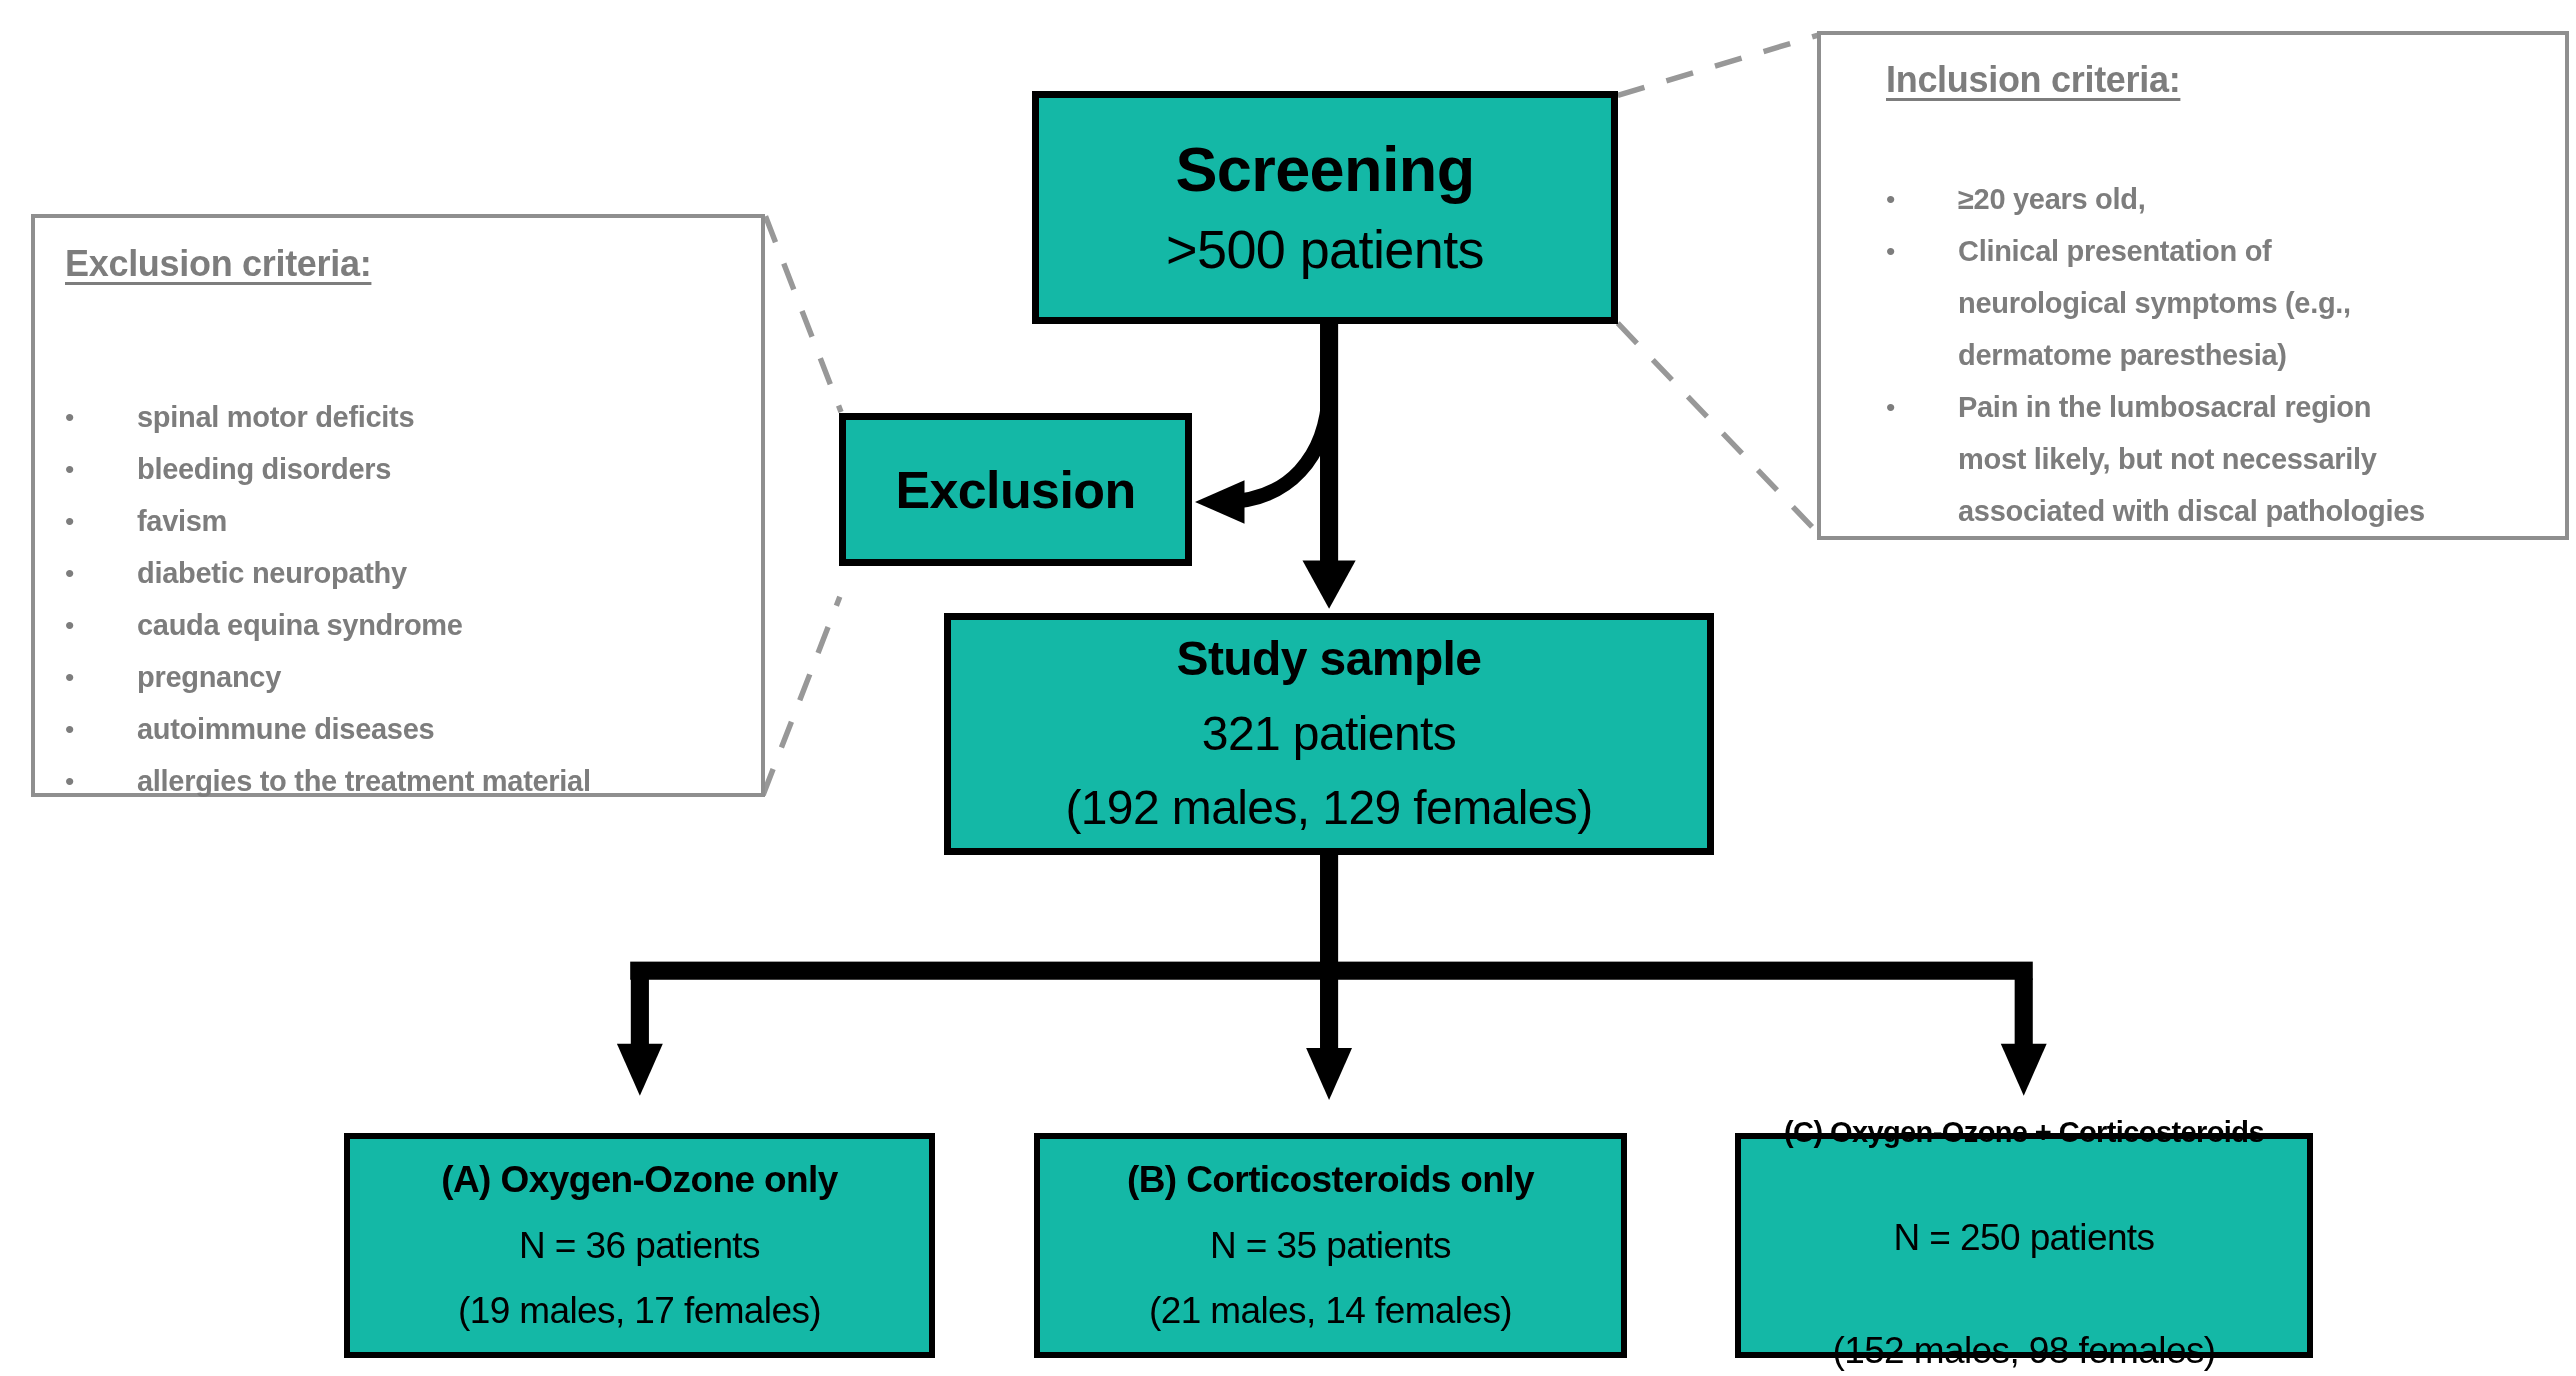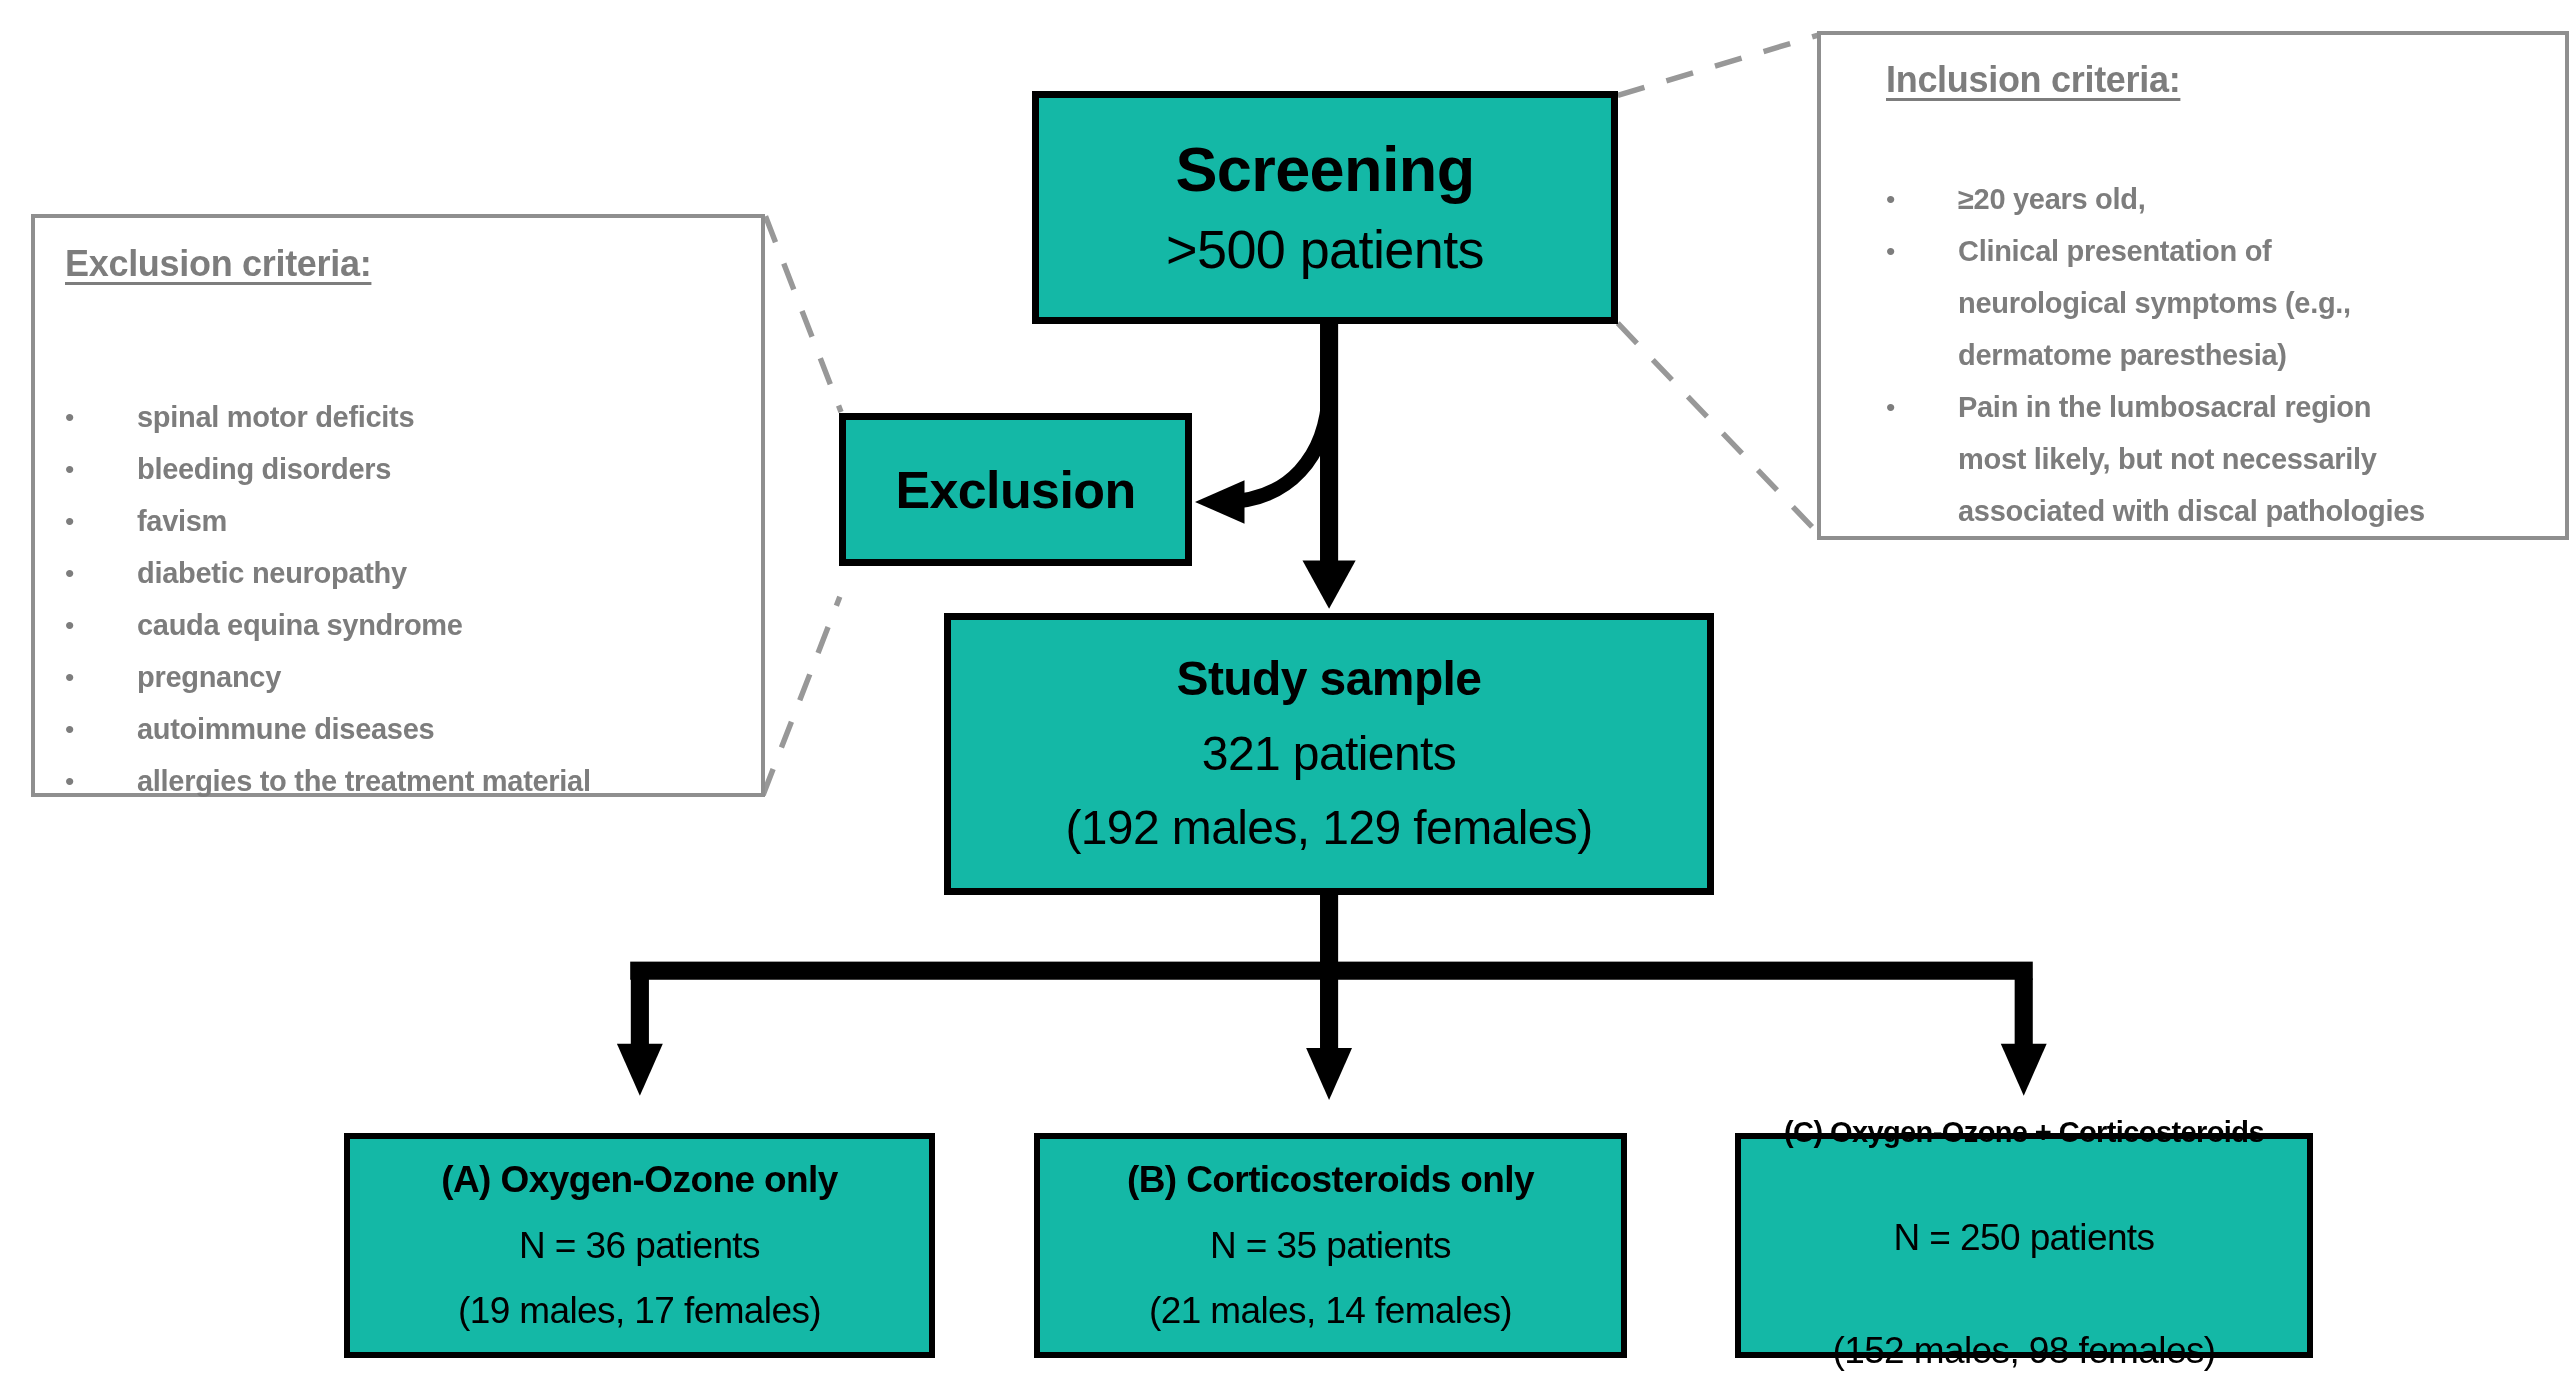--- a/index.html
+++ b/index.html
@@ -10,21 +10,21 @@
 
   
   .box{position:absolute;box-sizing:border-box;background:#14b8a6;border:7.9px solid #000;
        display:flex;flex-direction:column;justify-content:center;align-items:center;
        text-align:center;z-index:2;color:#000;letter-spacing:-0.6px;}
   .box.screening{left:1032px;top:91px;width:586px;height:233px;}
   .screening .t1{font-size:63px;font-weight:bold;line-height:1.35;}
   .screening .t2{font-size:54px;line-height:1.4;}
   .box.exclusion{left:839px;top:413px;width:353px;height:153px;}
   .exclusion .t1{font-size:52px;font-weight:bold;}
-  .box.study{left:944px;top:613px;width:770px;height:282px;}
+  .box.study{left:944px;top:613px;width:770px;height:242px;}
   .study div{font-size:48px;line-height:1.55;}
   .study .t1{font-weight:bold;}
   .box.group{top:1133px;height:225px;border-width:6.6px;}
   .group div{font-size:37px;line-height:1.78;}
   .group .t1{font-weight:bold;}
   .box.group-a{left:344px;width:591px;}
   .box.group-b{left:1034px;width:593px;}
   .box.group-c{left:1735px;width:578px;gap:47px;}
   .group-c .t1{font-size:29px;}
 

